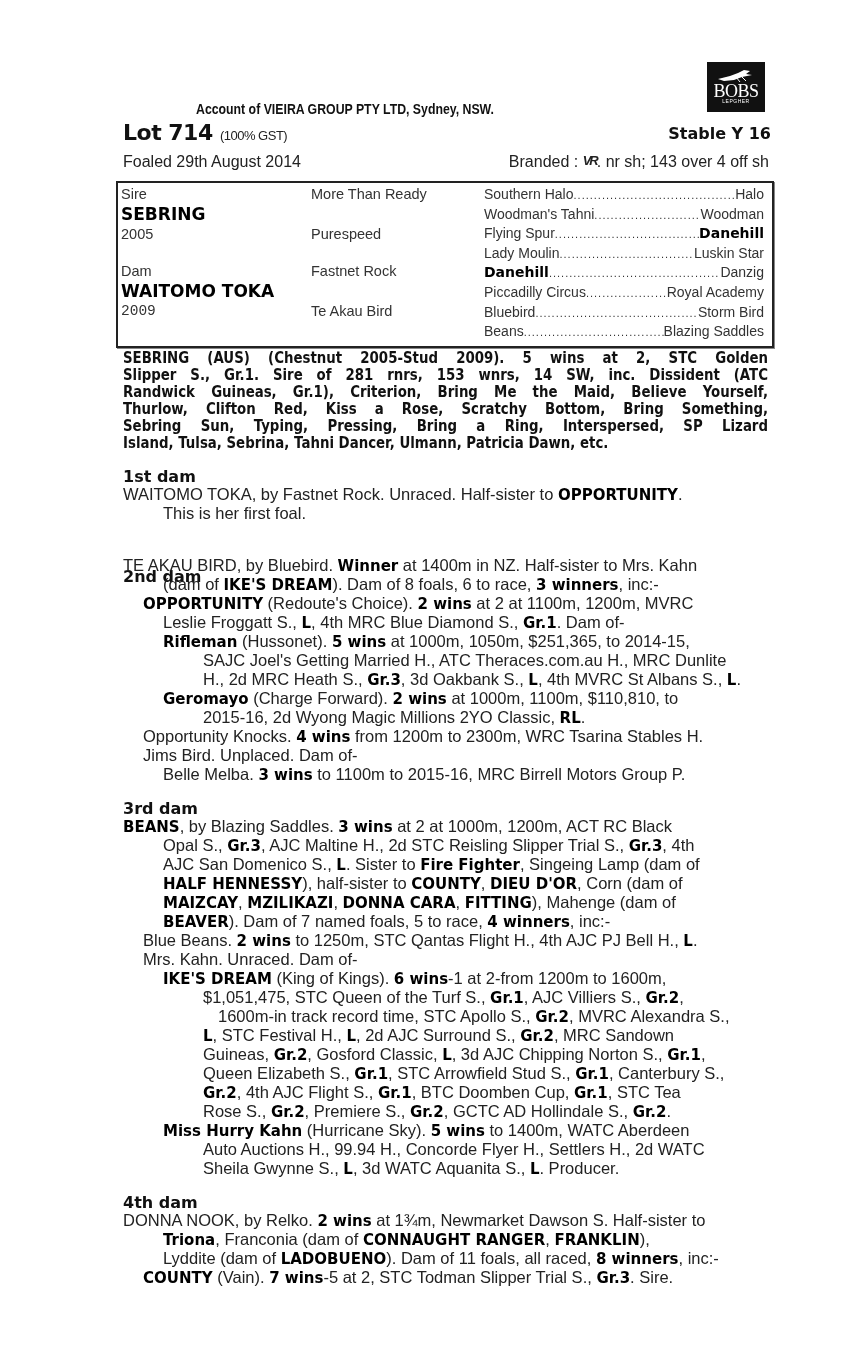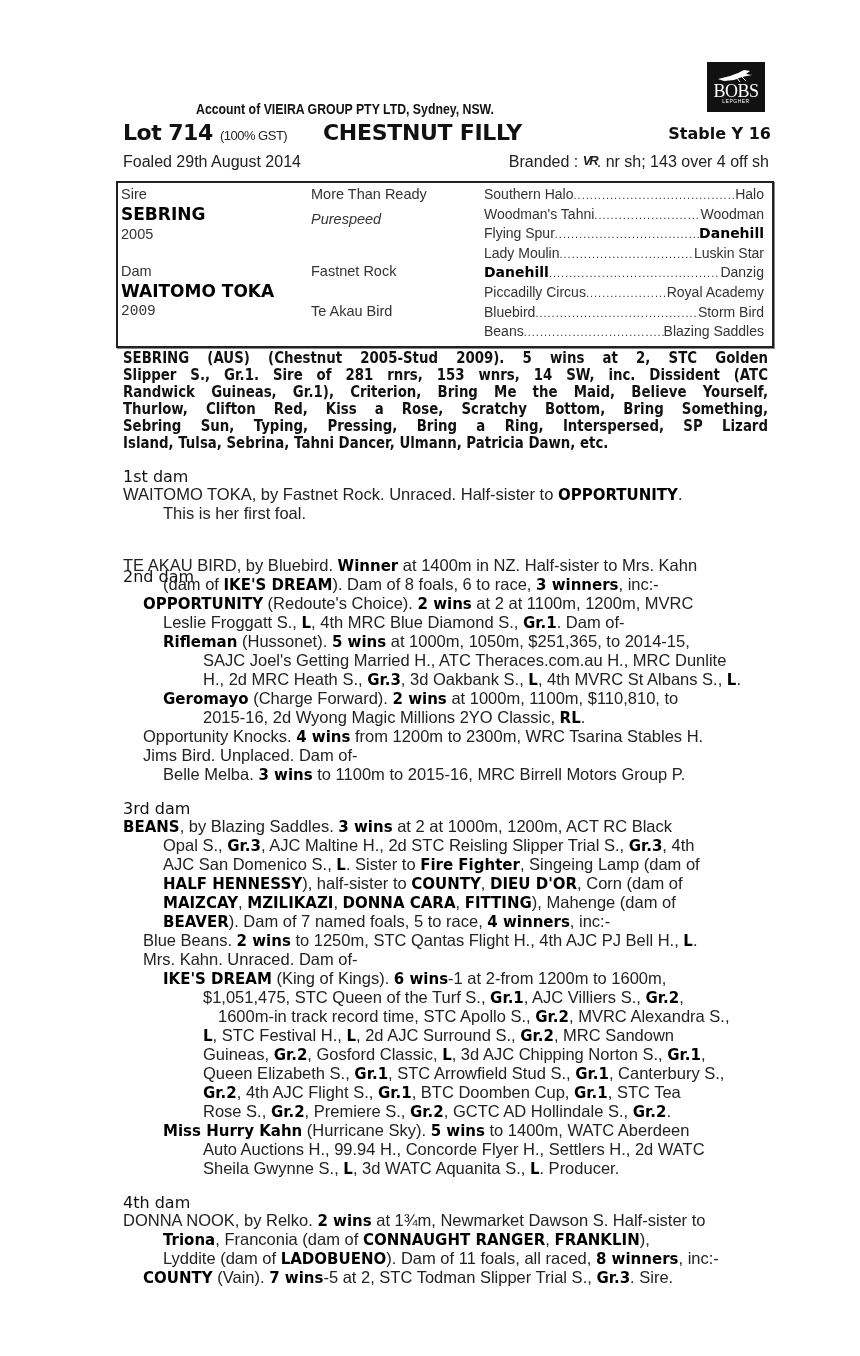--- a/index.html
+++ b/index.html
@@ -20,59 +20,58 @@
   .pedigree { position: absolute; left: 116px; top: 181px; width: 654px; height: 163px; border: 2px solid #222; box-shadow: 1px 1px 0 #888; }
   .pcell { position: absolute; font-size: 14.5px; color: #333; white-space: nowrap; }
   .pcell.big { font-size: 17px; font-weight: bold; font-family: "DejaVu Sans", sans-serif; color: #000; }
   .ggrow { position: absolute; left: 366px; width: 280px; height: 20px; display: flex; font-size: 14px; color: #333; white-space: nowrap; }
   .ggrow .n { flex: none; }
   .ggrow .dots { flex: 1; overflow: hidden; }
   .ggrow .dots::after { content: "............................................................................................"; letter-spacing: 1px; font-size: 11px; }
   .ggrow .s { flex: none; }
   .bold { font-weight: bold; font-family: "DejaVu Sans", sans-serif; color: #000; }
   .summary { position: absolute; left: 123px; top: 350px; width: 645px; font-size: 15.5px; line-height: 17px; font-weight: bold; font-family: "DejaVu Sans", sans-serif; text-align: justify; transform: scaleX(0.86); transform-origin: left; width: 750px; }
-  .dam-head { position: absolute; left: 123px; font-size: 16px; font-weight: normal; font-family: "DejaVu Sans", sans-serif; }
+  .dam-head { position: absolute; left: 123px; font-size: 16px; font-weight: bold; font-family: "DejaVu Sans", sans-serif; }
   .line { position: absolute; font-size: 16.5px; color: #222; white-space: nowrap; transform-origin: left; }
   .line b { font-weight: bold; font-family: "DejaVu Sans", sans-serif; color: #000; font-size: 15px; }
 </style>
 </head>
 <body>
 
 <div class="logo">
   <svg class="bird" viewBox="0 0 40 16">
     <path d="M2 11 L14 8 L22 5 L28 2 L34 3 L30 6 L36 7 L26 9 L18 12 L8 13 Z" fill="#fff"></path>
     <path d="M20 9 L24 14 M26 9 L30 13" stroke="#fff" stroke-width="1"></path>
   </svg>
   <span class="brand">BOBS</span>
   <span class="sub">LEPGHER</span>
 </div>
 
 <div class="account">Account of VIEIRA GROUP PTY LTD, Sydney, NSW.</div>
 
 <div class="lotline">
   <div class="lot"><span>Lot 714</span> <span class="gst">(100% GST)</span></div>
-  <div class="lotname">CHESTNUT FILLY</div>
   <div class="stable">Stable Y 16</div>
 </div>
 
 <div class="foaled">Foaled 29th August 2014</div>
 <div class="branded">
   <span>Branded : </span><span class="brand-mark">VR</span><span>. nr sh; 143 over 4 off sh</span>
 </div>
 
 <div class="pedigree">
   <div class="pcell" style="left:3px;top:3px;">Sire</div>
   <div class="pcell big" style="left:3px;top:21px;">SEBRING</div>
   <div class="pcell" style="left:3px;top:43px;">2005</div>
   <div class="pcell" style="left:3px;top:80px;">Dam</div>
   <div class="pcell big" style="left:3px;top:98px;">WAITOMO TOKA</div>
   <div class="pcell" style="left:3px;top:120px;font-family:Liberation Mono, monospace;">2009</div>
 
   <div class="pcell" style="left:193px;top:3px;">More Than Ready</div>
-  <div class="pcell" style="left:193px;top:28px;font-style:italic;">Purespeed</div>
+  <div class="pcell" style="left:193px;top:43px;">Purespeed</div>
   <div class="pcell" style="left:193px;top:80px;">Fastnet Rock</div>
   <div class="pcell" style="left:193px;top:120px;">Te Akau Bird</div>
 
   <div id="gg-container">
       <div class="ggrow" style="top: 3px;">
         <span class="n">Southern Halo</span>
         <span class="dots"></span>
         <span class="s">Halo</span>
       </div>
       <div class="ggrow" style="top: 22.6px;">

